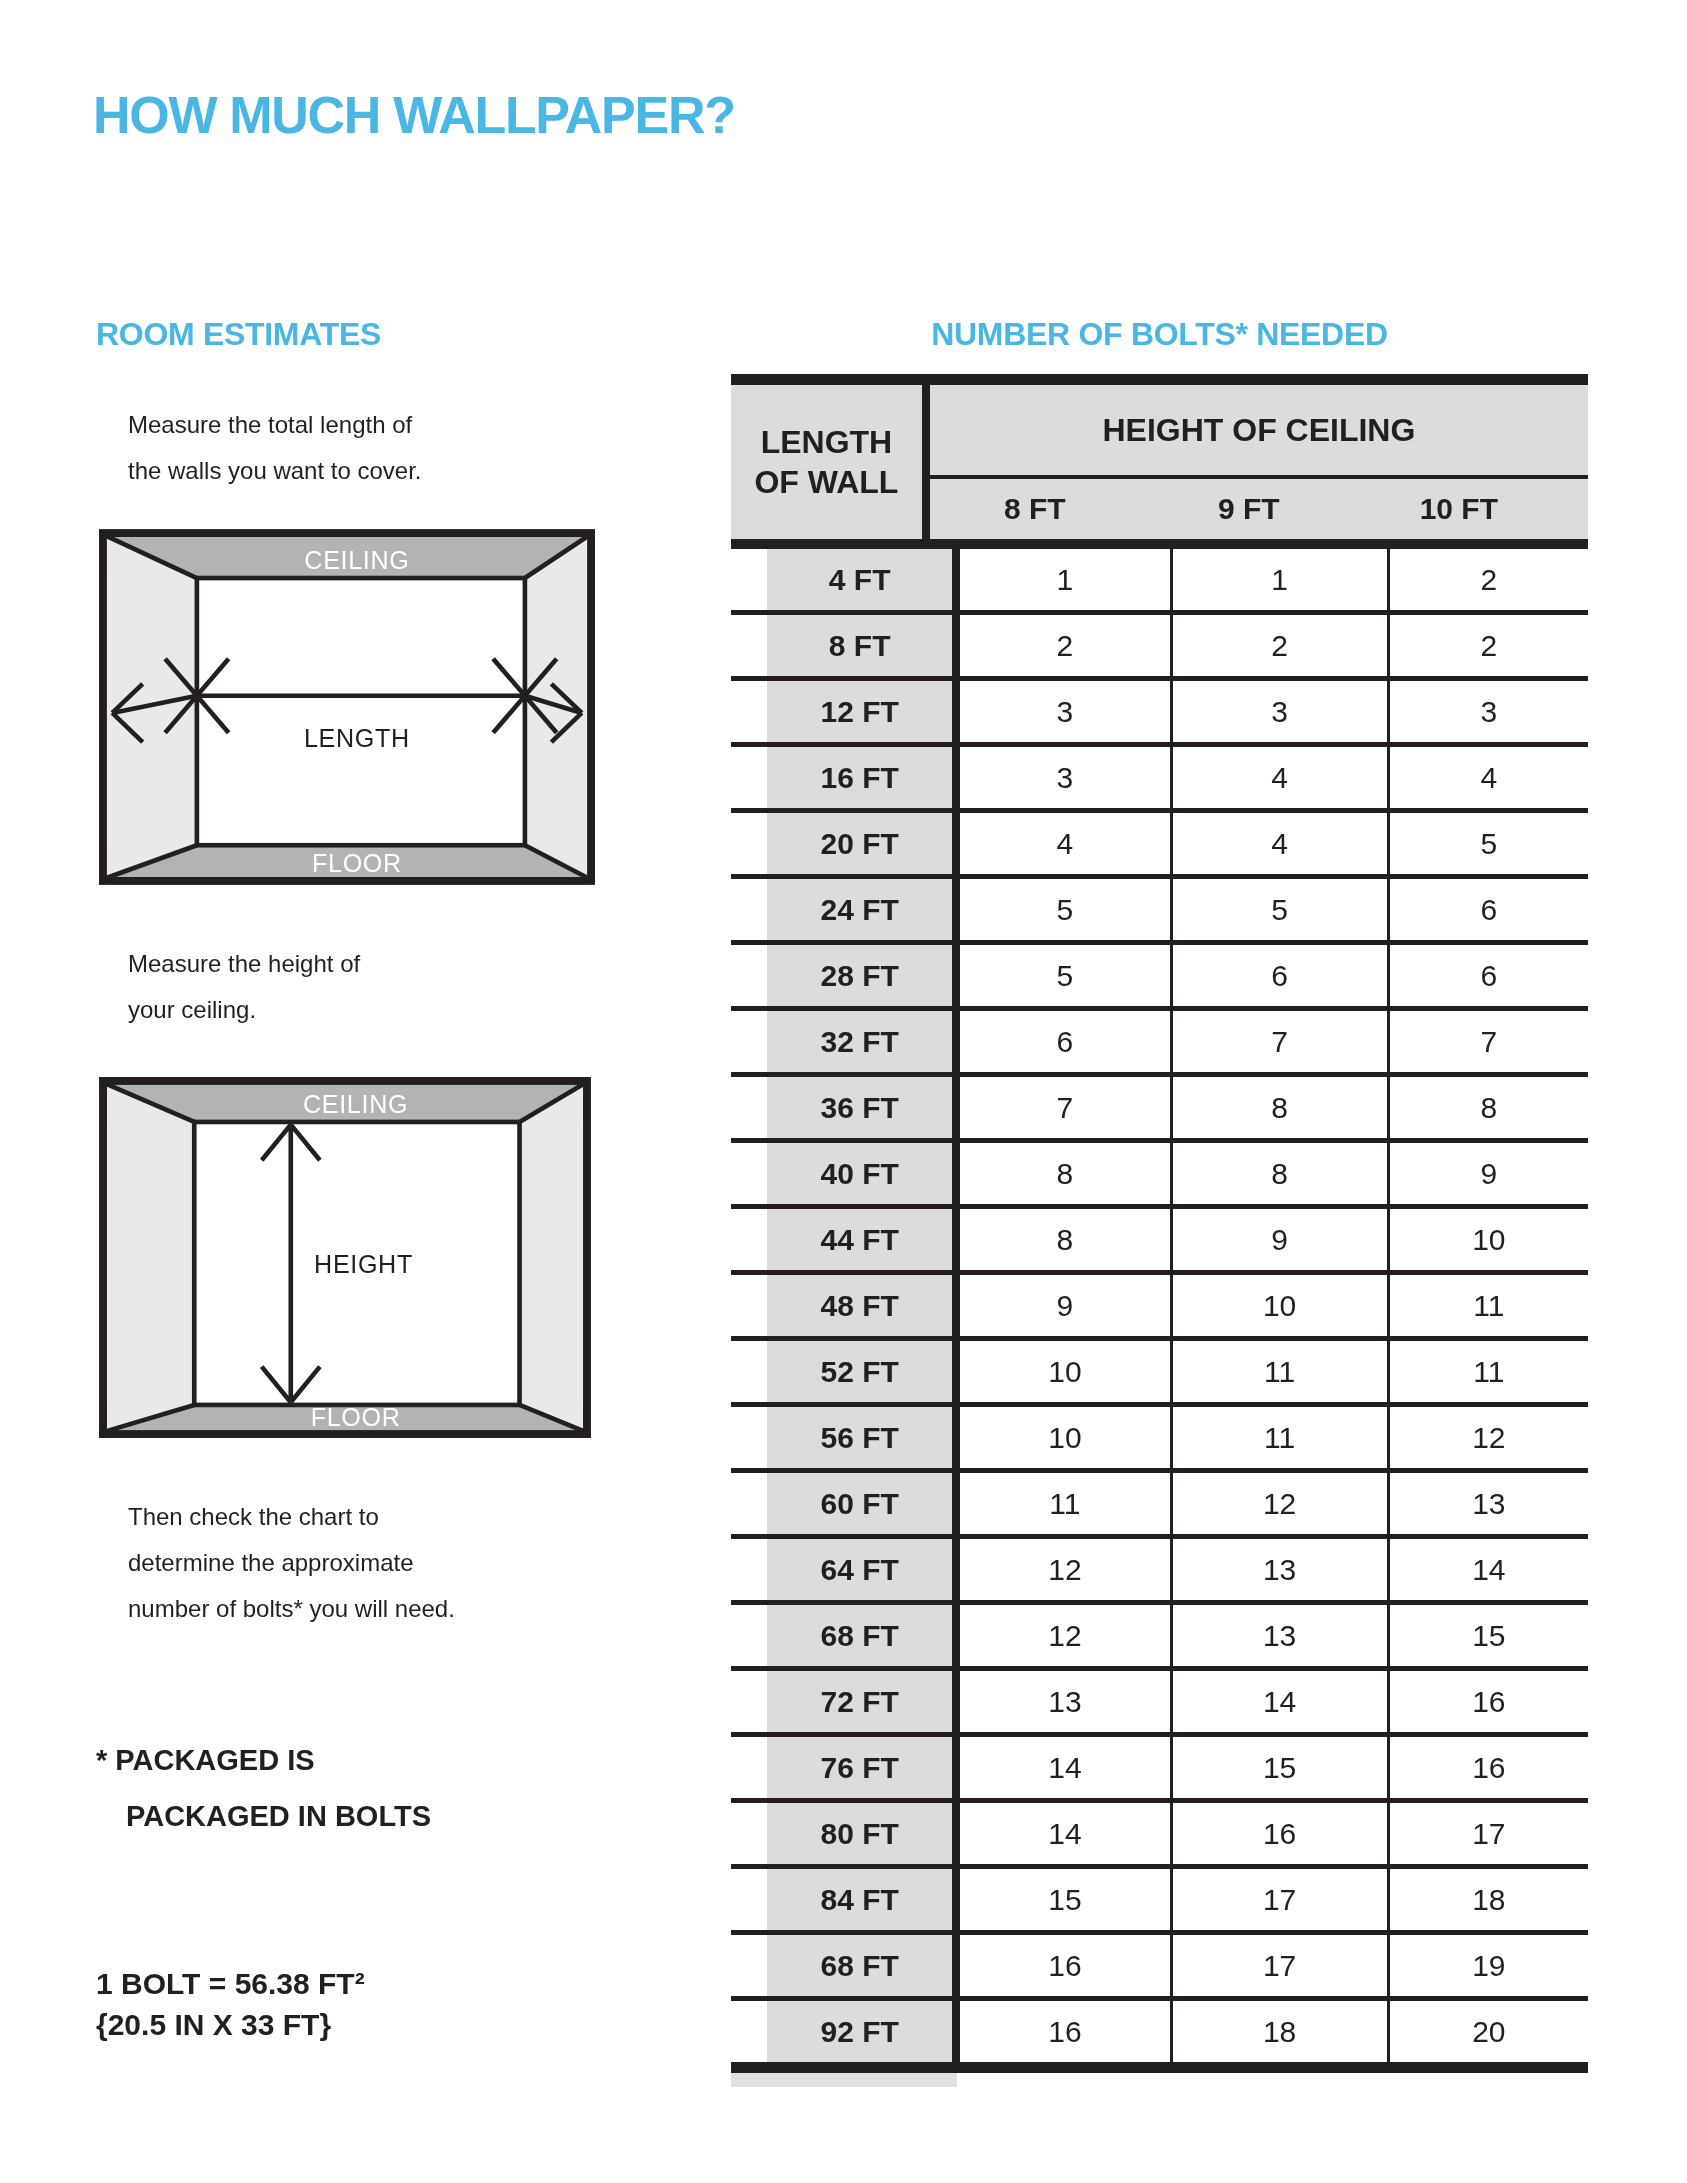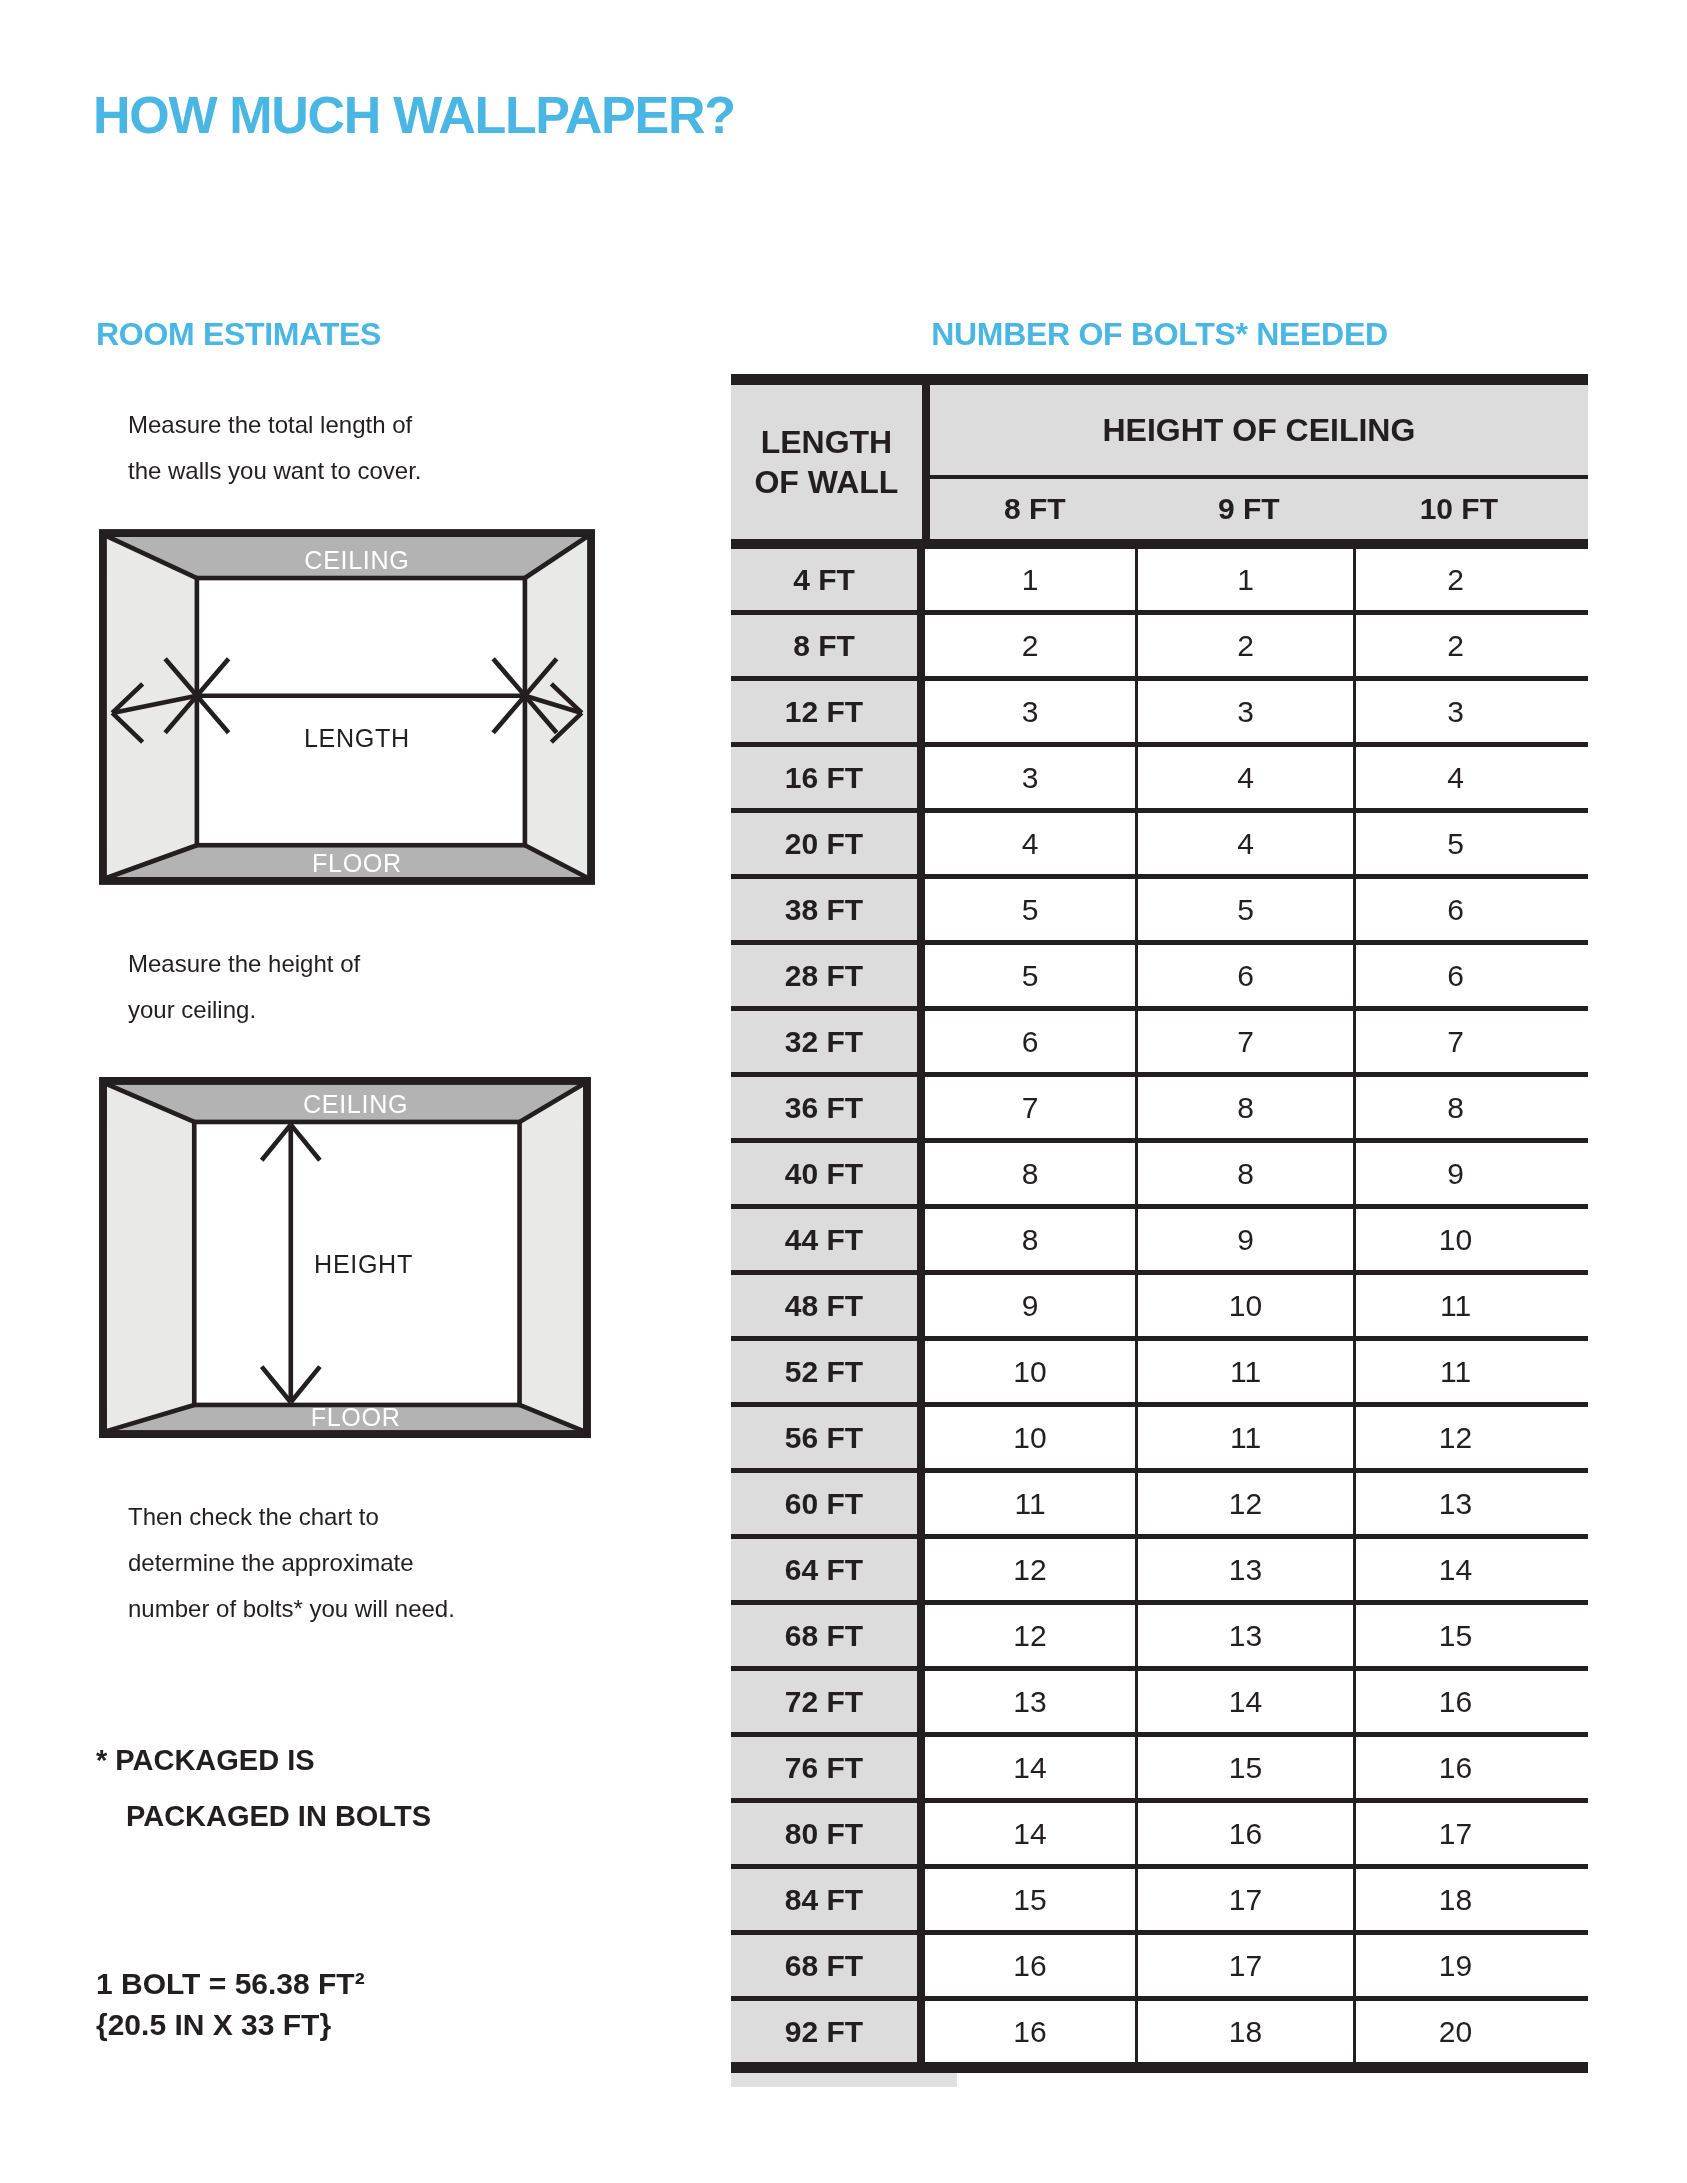--- a/index.html
+++ b/index.html
@@ -63,21 +63,21 @@
   .sub-heads span{display:inline-flex;justify-content:center;font-size:30px;font-weight:bold;}
   .sub-heads span:nth-child(1){width:210px;}
   .sub-heads span:nth-child(2){width:218px;}
   .sub-heads span:nth-child(3){width:202px;}
 
   .trow{display:flex;height:66px;box-sizing:border-box;border-bottom:5.3px solid var(--ink,#231f20);}
   .trow:last-child{height:61px;border-bottom:none;}
   .tlabel{
     width:194px;box-sizing:border-box;border-right:8px solid var(--ink,#231f20);
     background:var(--table_gray,#dcdcdc);display:flex;align-items:center;justify-content:center;
-    font-size:30px;font-weight:bold;
+    font-size:30px;font-weight:bold;margin-left:36px;
   }
   .tcell{display:flex;align-items:center;justify-content:center;font-size:30px;box-sizing:border-box;}
   .tcell:nth-child(2){width:210px;}
   .tcell:nth-child(3){width:218px;border-left:3.3px solid var(--ink,#231f20);}
   .tcell:nth-child(4){width:202px;border-left:3.3px solid var(--ink,#231f20);}
   .bottom-bar{width:857px;height:10.6px;background:var(--ink,#231f20);}
   .gray-tab{width:226px;height:14.6px;background:var(--tab_gray,#e0e0e0);}
 </style>
 </head>
 <body>
@@ -190,21 +190,21 @@
   </div>
 
   <div class="trow">
     <div class="tlabel">20 FT</div>
     <div class="tcell">4</div>
     <div class="tcell">4</div>
     <div class="tcell">5</div>
   </div>
 
   <div class="trow">
-    <div class="tlabel">38 FT</div>
+    <div class="tlabel">24 FT</div>
     <div class="tcell">5</div>
     <div class="tcell">5</div>
     <div class="tcell">6</div>
   </div>
 
   <div class="trow">
     <div class="tlabel">28 FT</div>
     <div class="tcell">5</div>
     <div class="tcell">6</div>
     <div class="tcell">6</div>

